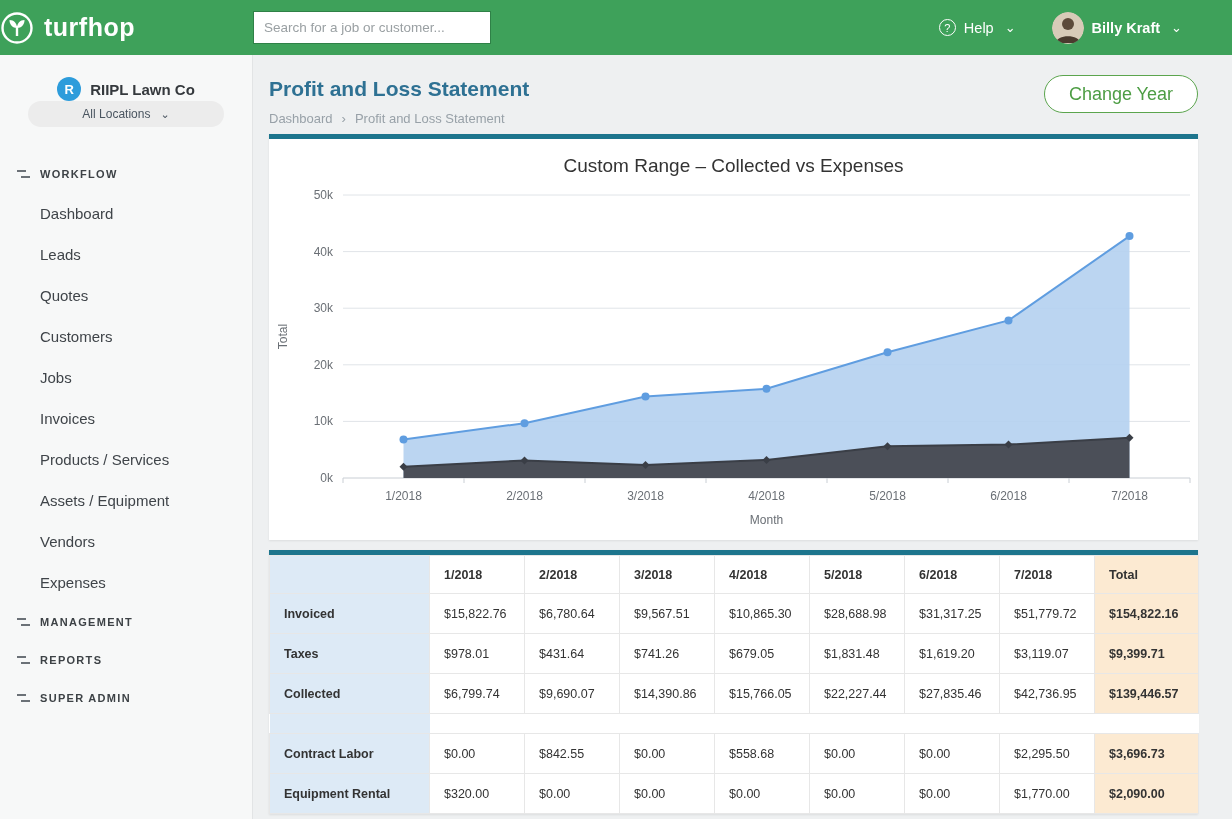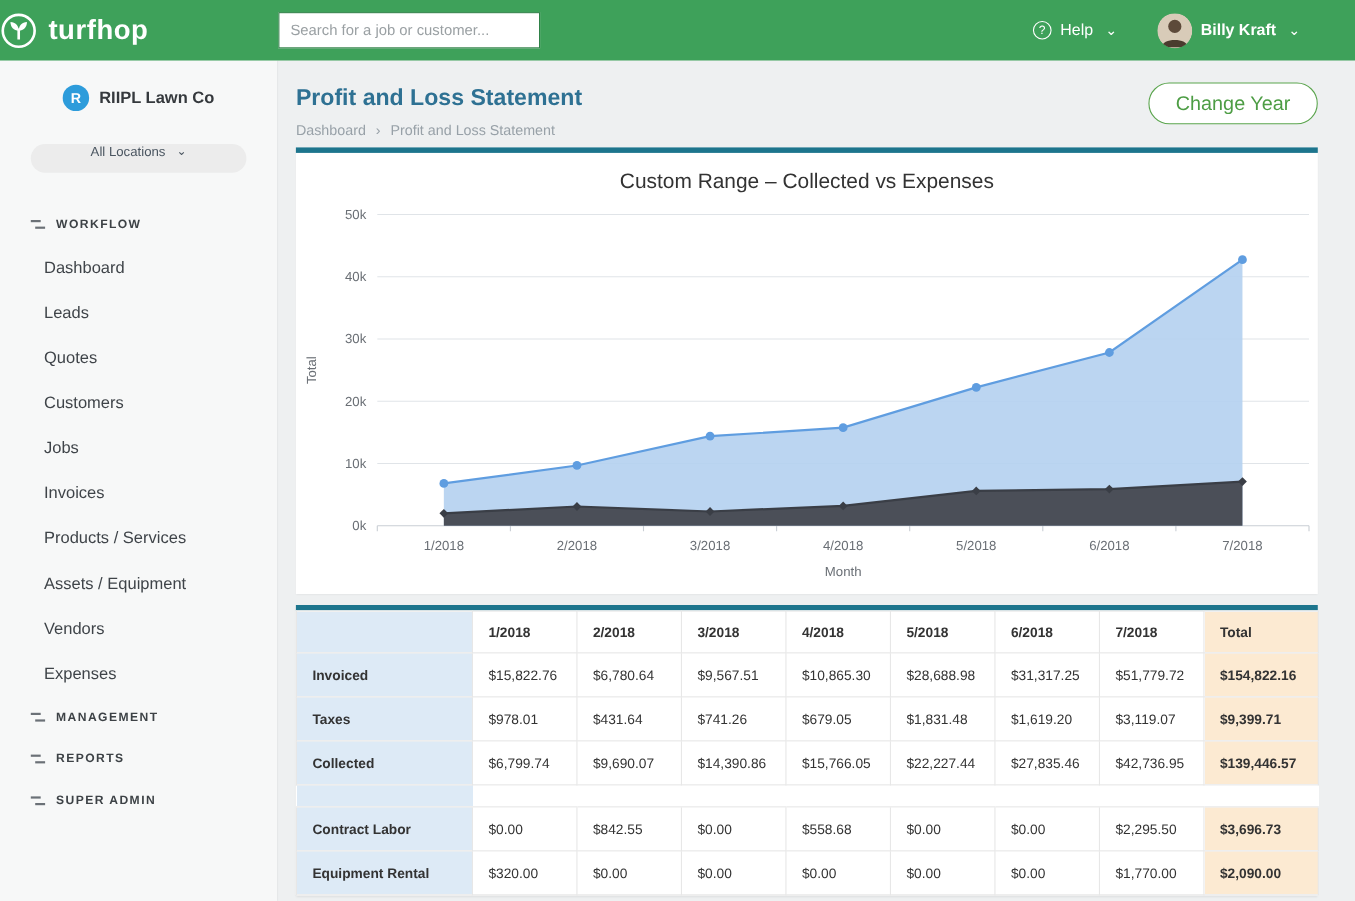--- a/index.html
+++ b/index.html
@@ -14,24 +14,24 @@
   .help, .user { display:flex; align-items:center; gap:8px; font-size:14.5px; cursor:pointer; white-space:nowrap; }
   .help-q { width:17px; height:17px; border:1px solid #fff; border-radius:50%; display:flex; align-items:center; justify-content:center; font-size:11px; }
   .user { margin-left:36px; font-weight:bold; }
   .avatar { width:32px; height:32px; border-radius:50%; overflow:hidden; display:inline-block; flex:none; }
   .chev { font-size:13px; margin-left:3px; font-weight:normal; }
 
   
   .sidebar { position:absolute; top:55px; left:0; bottom:0; width:253px; background:#f7f8f8; border-right:1px solid #e2e4e5; }
   .company { display:flex; align-items:center; justify-content:center; gap:9px; padding-top:22px; font-size:15px; font-weight:bold; color:#35393d; }
   .company-badge { width:24px; height:24px; border-radius:50%; background:#2d9cdb; color:#fff; font-size:13px; display:flex; align-items:center; justify-content:center; font-weight:bold; flex:none; }
-  .loc-pill { margin:30px auto 0; width:196px; height:26px; background:#ececec; border-radius:14px; display:flex; align-items:flex-start; justify-content:center; gap:7px; font-size:12px; color:#4a5560; cursor:pointer; }
+  .loc-pill { margin:0 auto 0; width:196px; height:26px; background:#ececec; border-radius:14px; display:flex; align-items:center; justify-content:center; gap:7px; font-size:12px; color:#4a5560; cursor:pointer; }
   .loc-pill .chev { color:#4a5560; font-size:11px; }
   .sidebar-nav { margin-top:28px; }
-  .nav-section { display:flex; align-items:center; font-size:11px; font-weight:bold; letter-spacing:1.3px; color:#3d4246; padding:13px 0 13px 17px; text-transform:uppercase; cursor:pointer;margin-left:11px; }
+  .nav-section { display:flex; align-items:center; font-size:11px; font-weight:bold; letter-spacing:1.3px; color:#3d4246; padding:13px 0 13px 17px; text-transform:uppercase; cursor:pointer; }
   .tree-icon { display:inline-block; width:13px; height:11px; margin-right:10px; position:relative; flex:none; }
   .tree-icon::before { content:""; position:absolute; left:0; top:1px; width:9px; border-top:2px solid #6b7177; }
   .tree-icon::after { content:""; position:absolute; left:4px; top:7px; width:9px; border-top:2px solid #6b7177; }
   .nav-item { padding:12px 0 12px 40px; font-size:15px; color:#3f4449; cursor:pointer; }
 
   
   .main { position:absolute; left:253px; top:55px; right:0; bottom:0; background:#eef0f1; padding:18px 34px 0 16px; overflow:hidden; }
   .page-head { display:flex; justify-content:space-between; align-items:flex-start; }
   .page-title { font-size:21px; color:#2e7193; font-weight:bold; margin-top:4px; }
   .breadcrumb { margin-top:10px; font-size:13px; color:#98a1a8; display:flex; gap:9px; align-items:center; }

